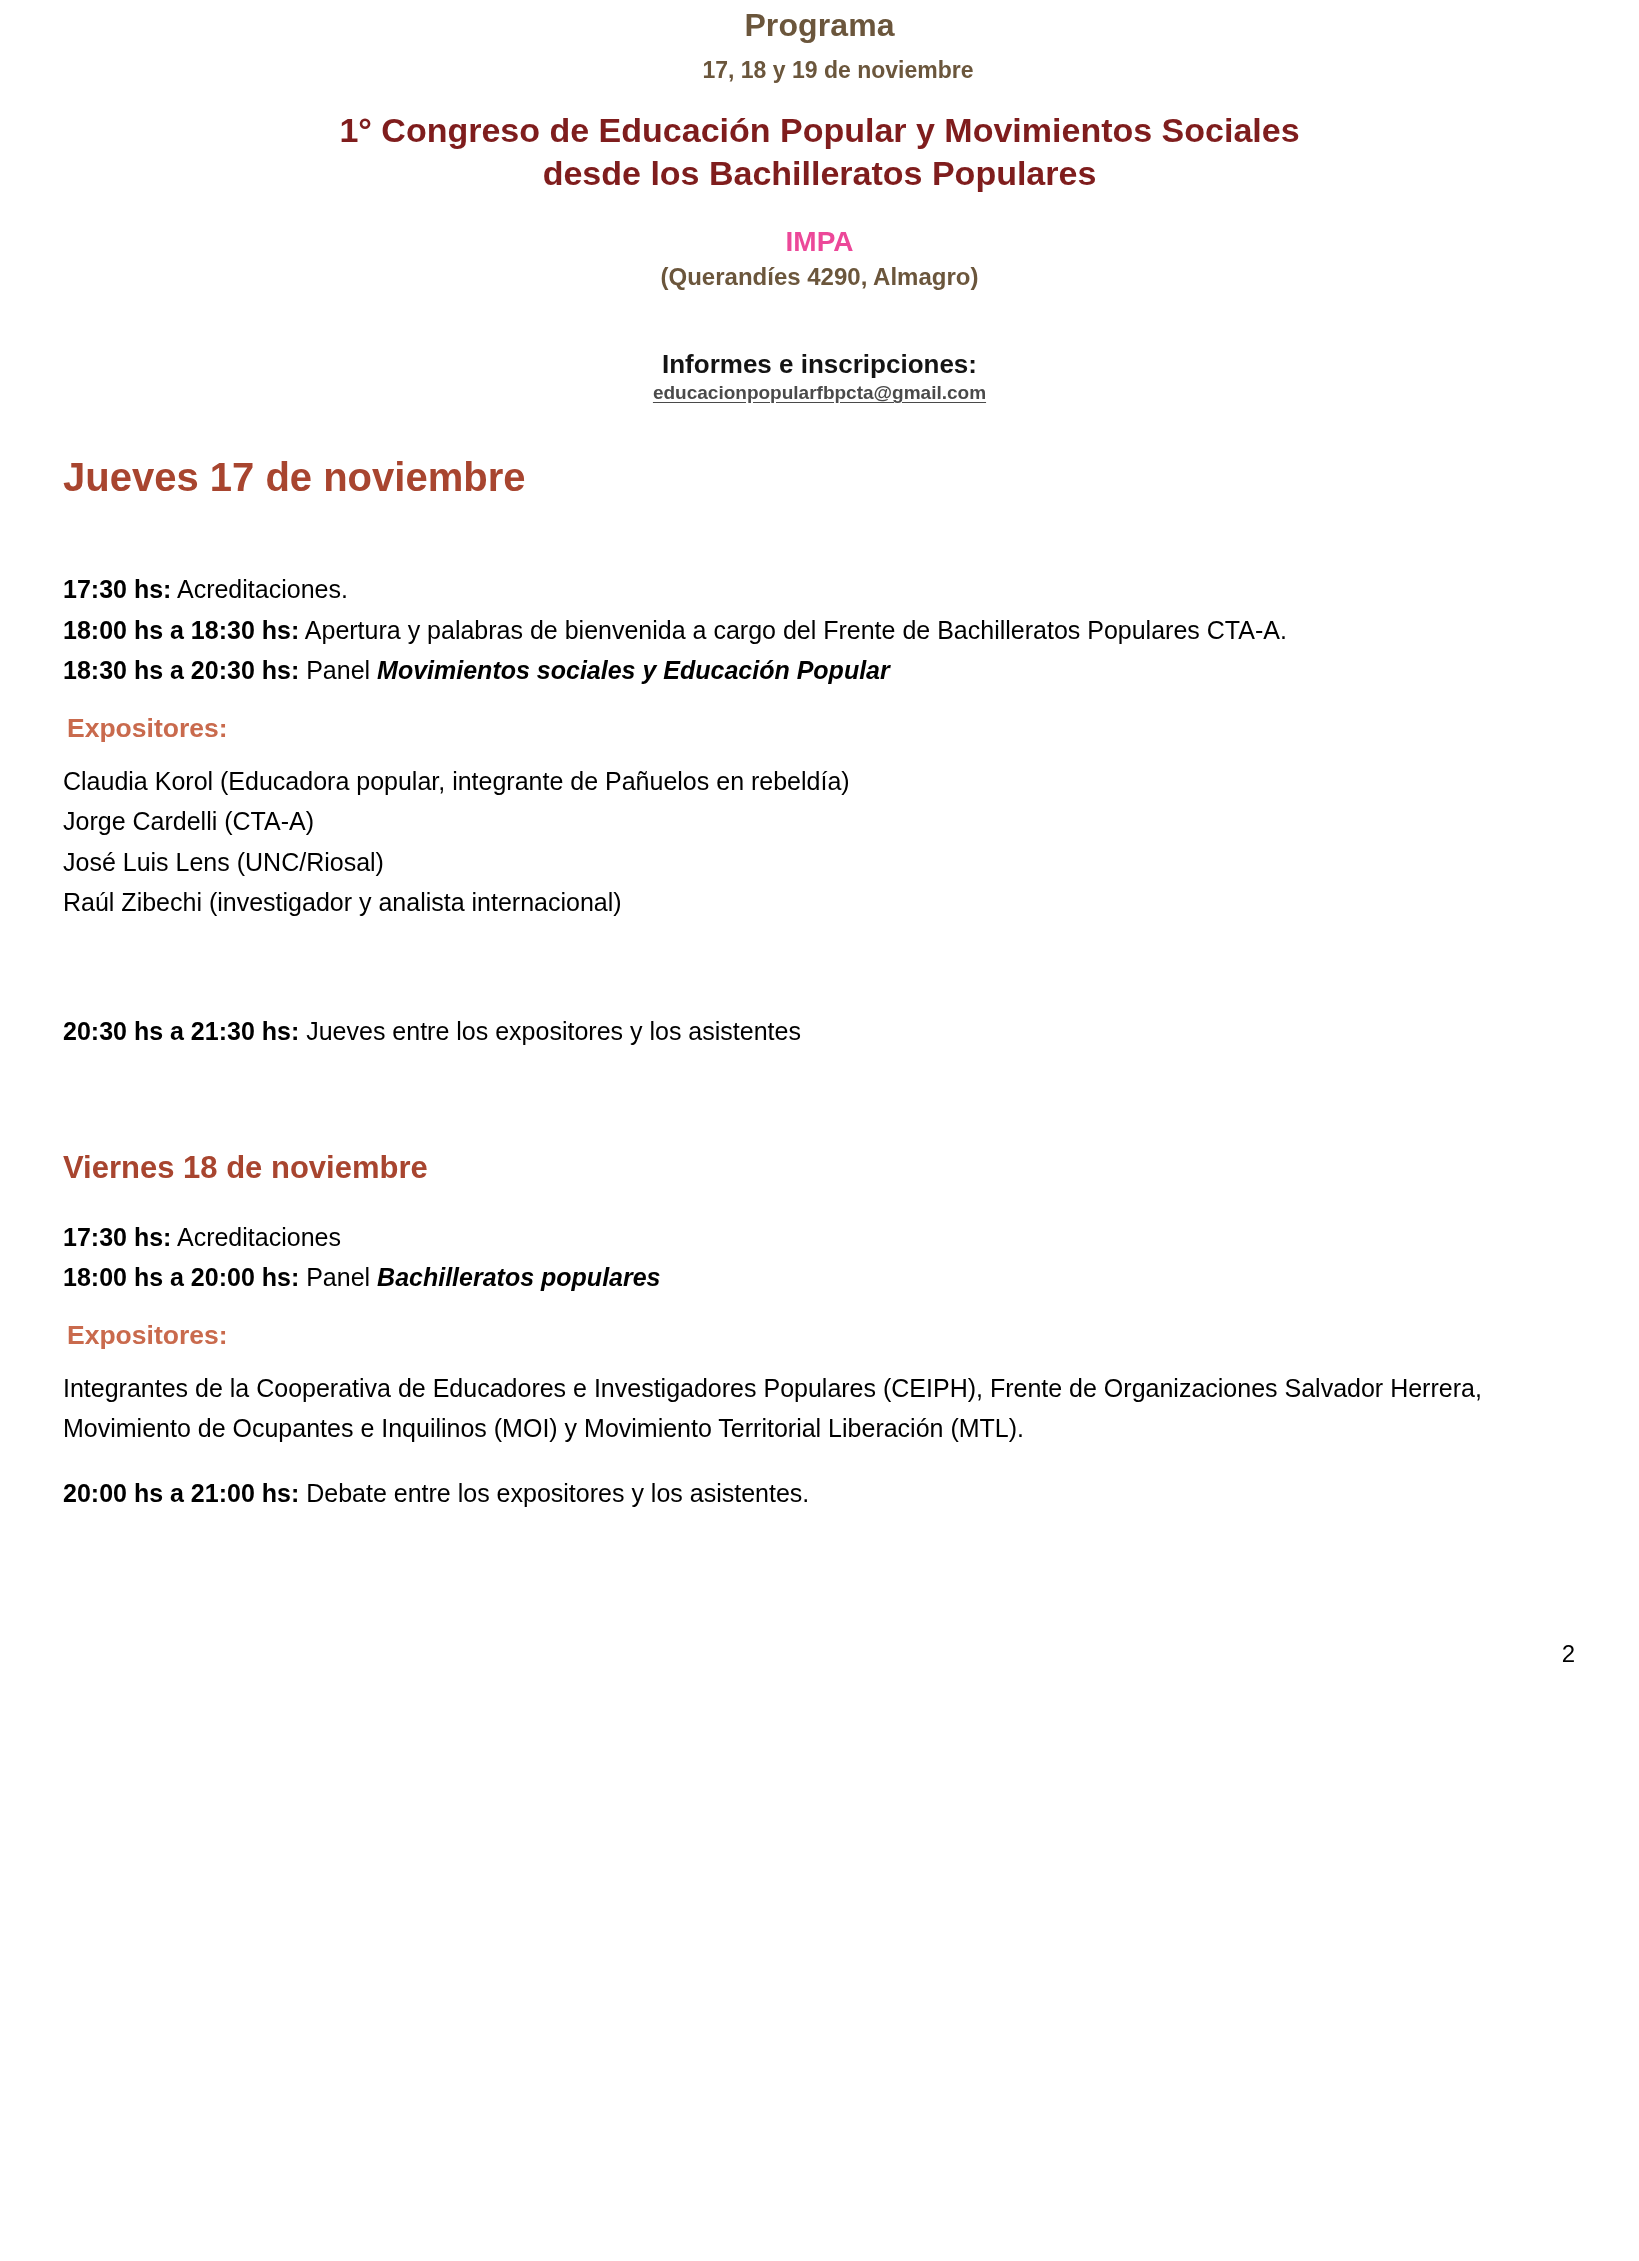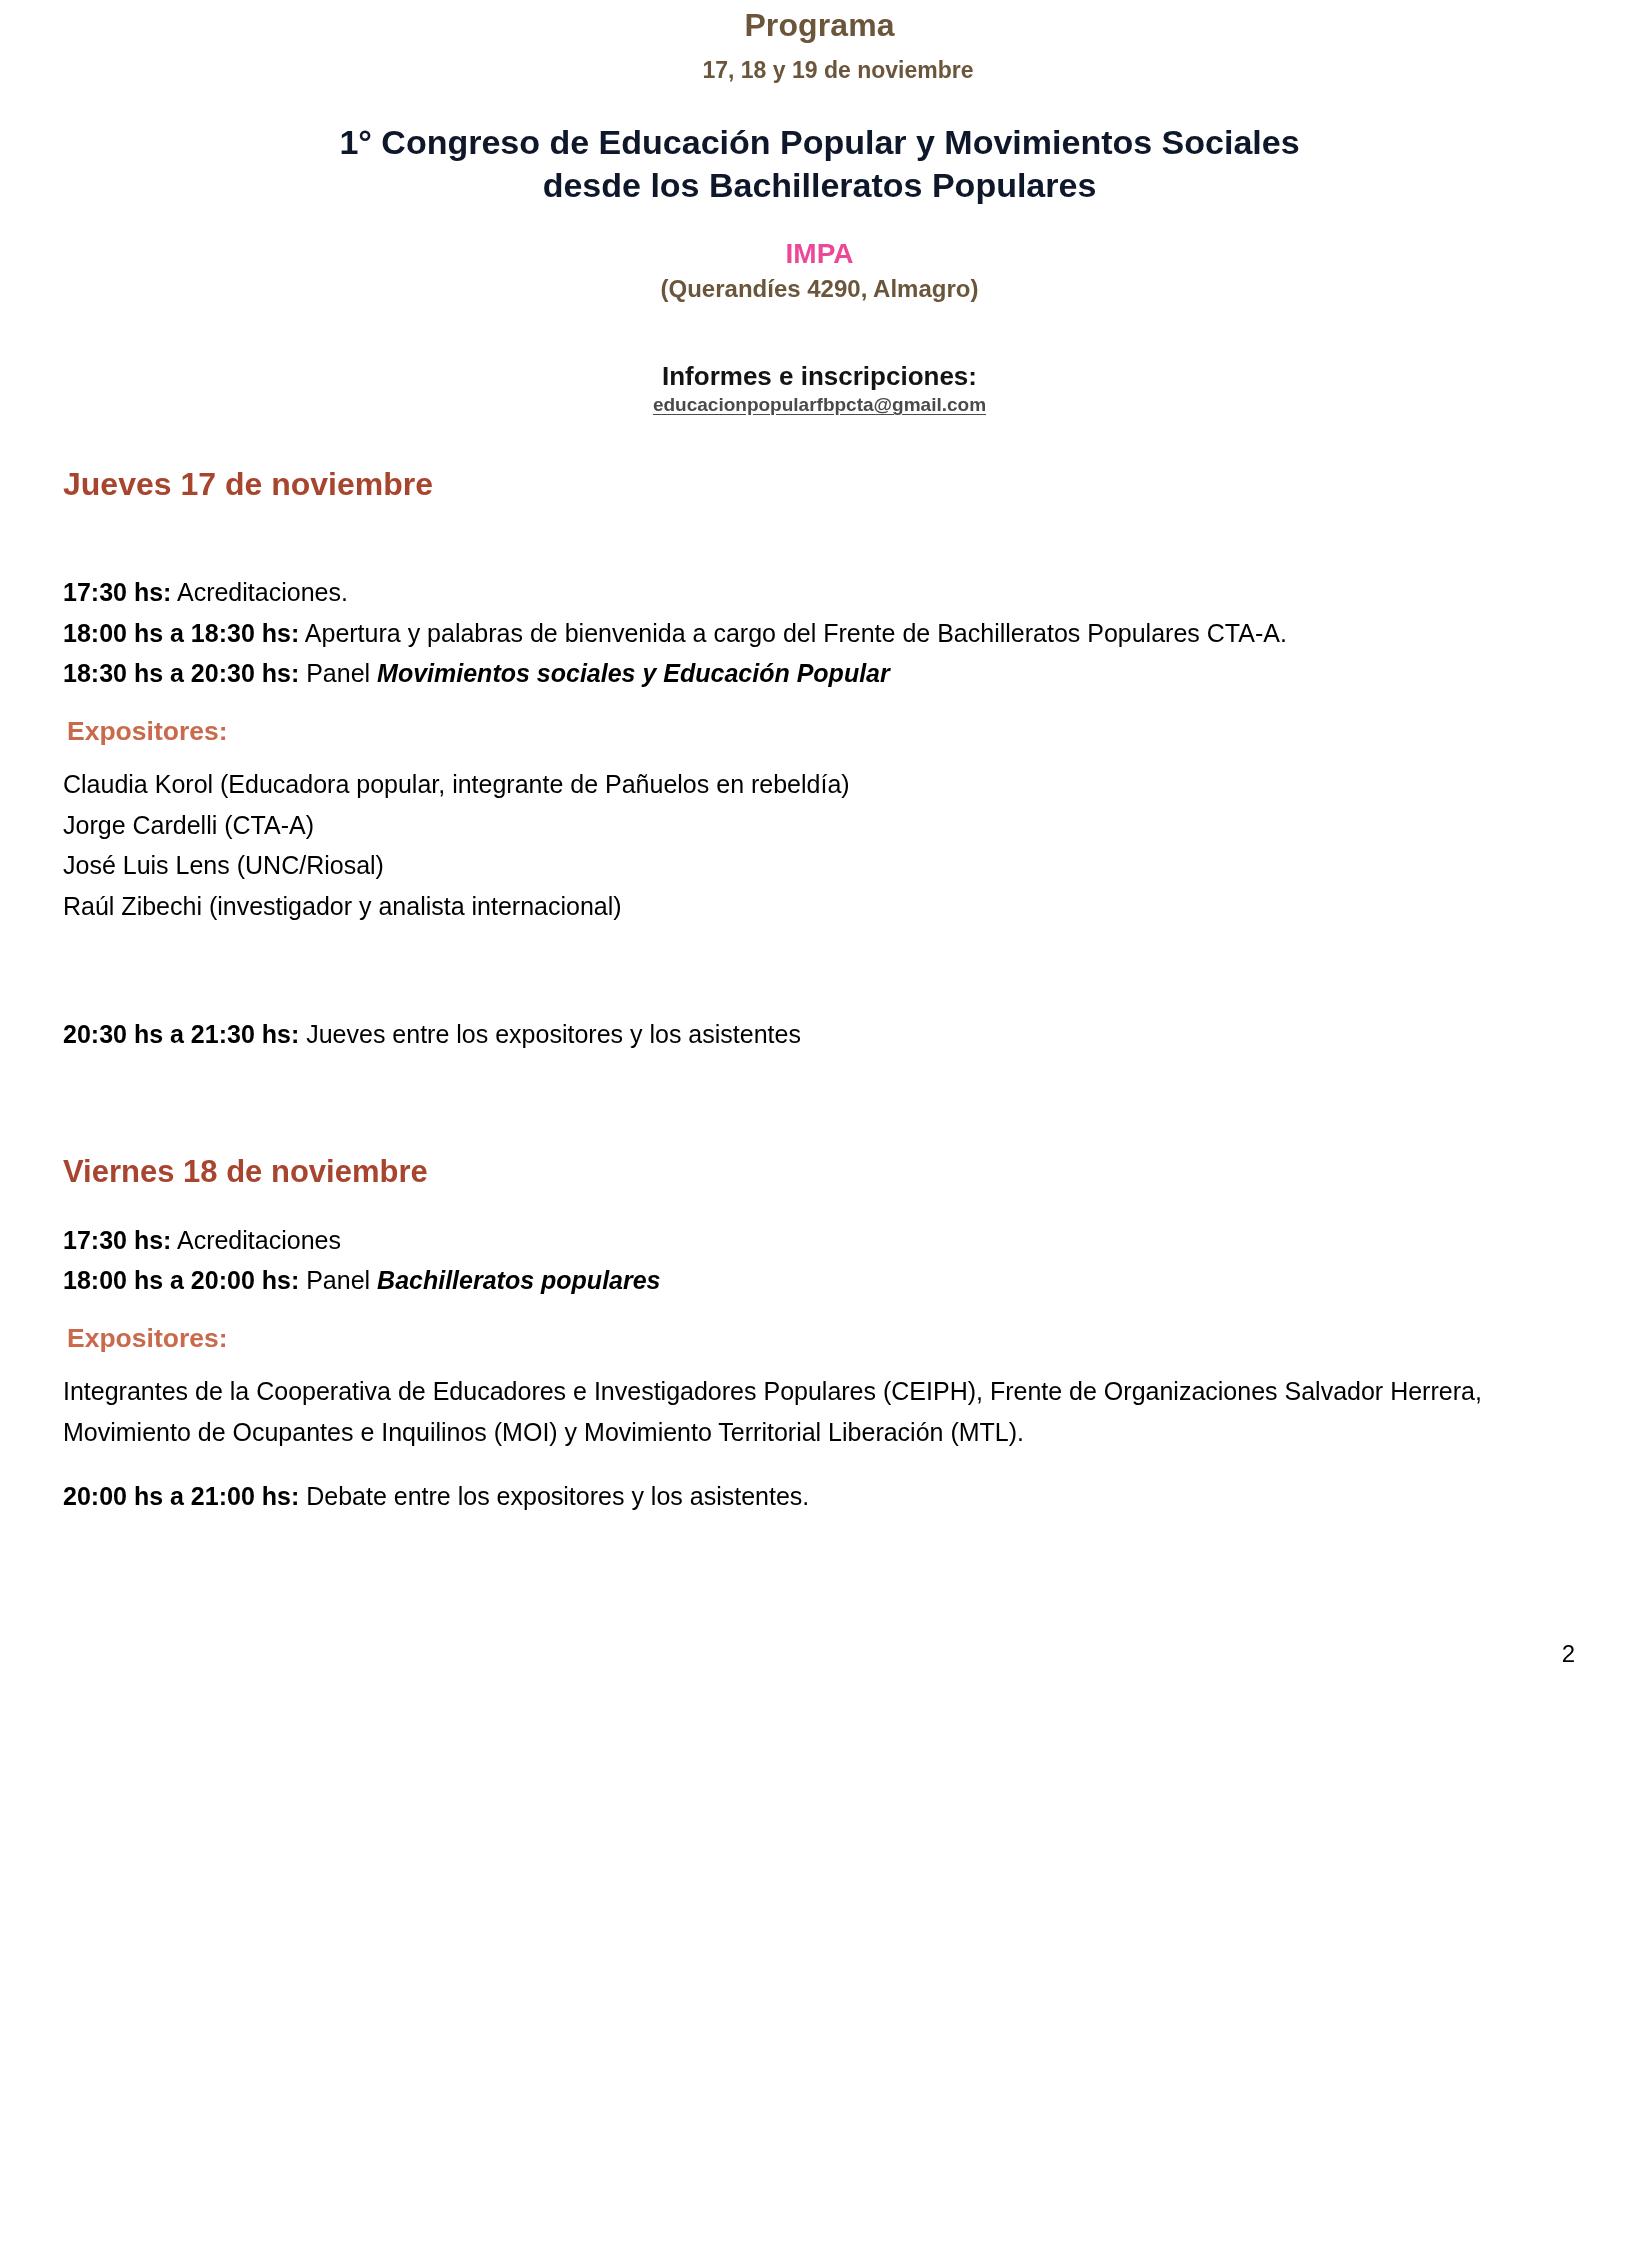--- a/index.html
+++ b/index.html
@@ -39,23 +39,23 @@
     font-size: 23px;
     font-weight: bold;
     color: #6b563c;
     line-height: 1.1;
     margin-top: 15.3px;
     margin-left: 37px;
   }
   .h-congreso {
     font-size: 34px;
     font-weight: bold;
-    color: #0f172a;
+    color: #7f1d1d;
     line-height: 1.28;
-    margin-top: 37px;
+    margin-top: 25px;
   }
   .h-impa {
     font-size: 28px;
     font-weight: bold;
     color: #ec4899;
     line-height: 1.32;
     margin-top: 28px;
   }
   .h-direccion {
     font-size: 24px;
@@ -82,21 +82,21 @@
   }
 
   
   .body-area {
     padding-left: 63px;
     padding-right: 63px;
     margin-top: 50px;
   }
 
   .day-heading {
-    font-size: 32px;
+    font-size: 40px;
     font-weight: bold;
     color: #a8452f;
     line-height: 1.1;
     margin: 0;
   }
   .day-heading.secondary {
     font-size: 31px;
     margin-top: 12px;
   }
 

